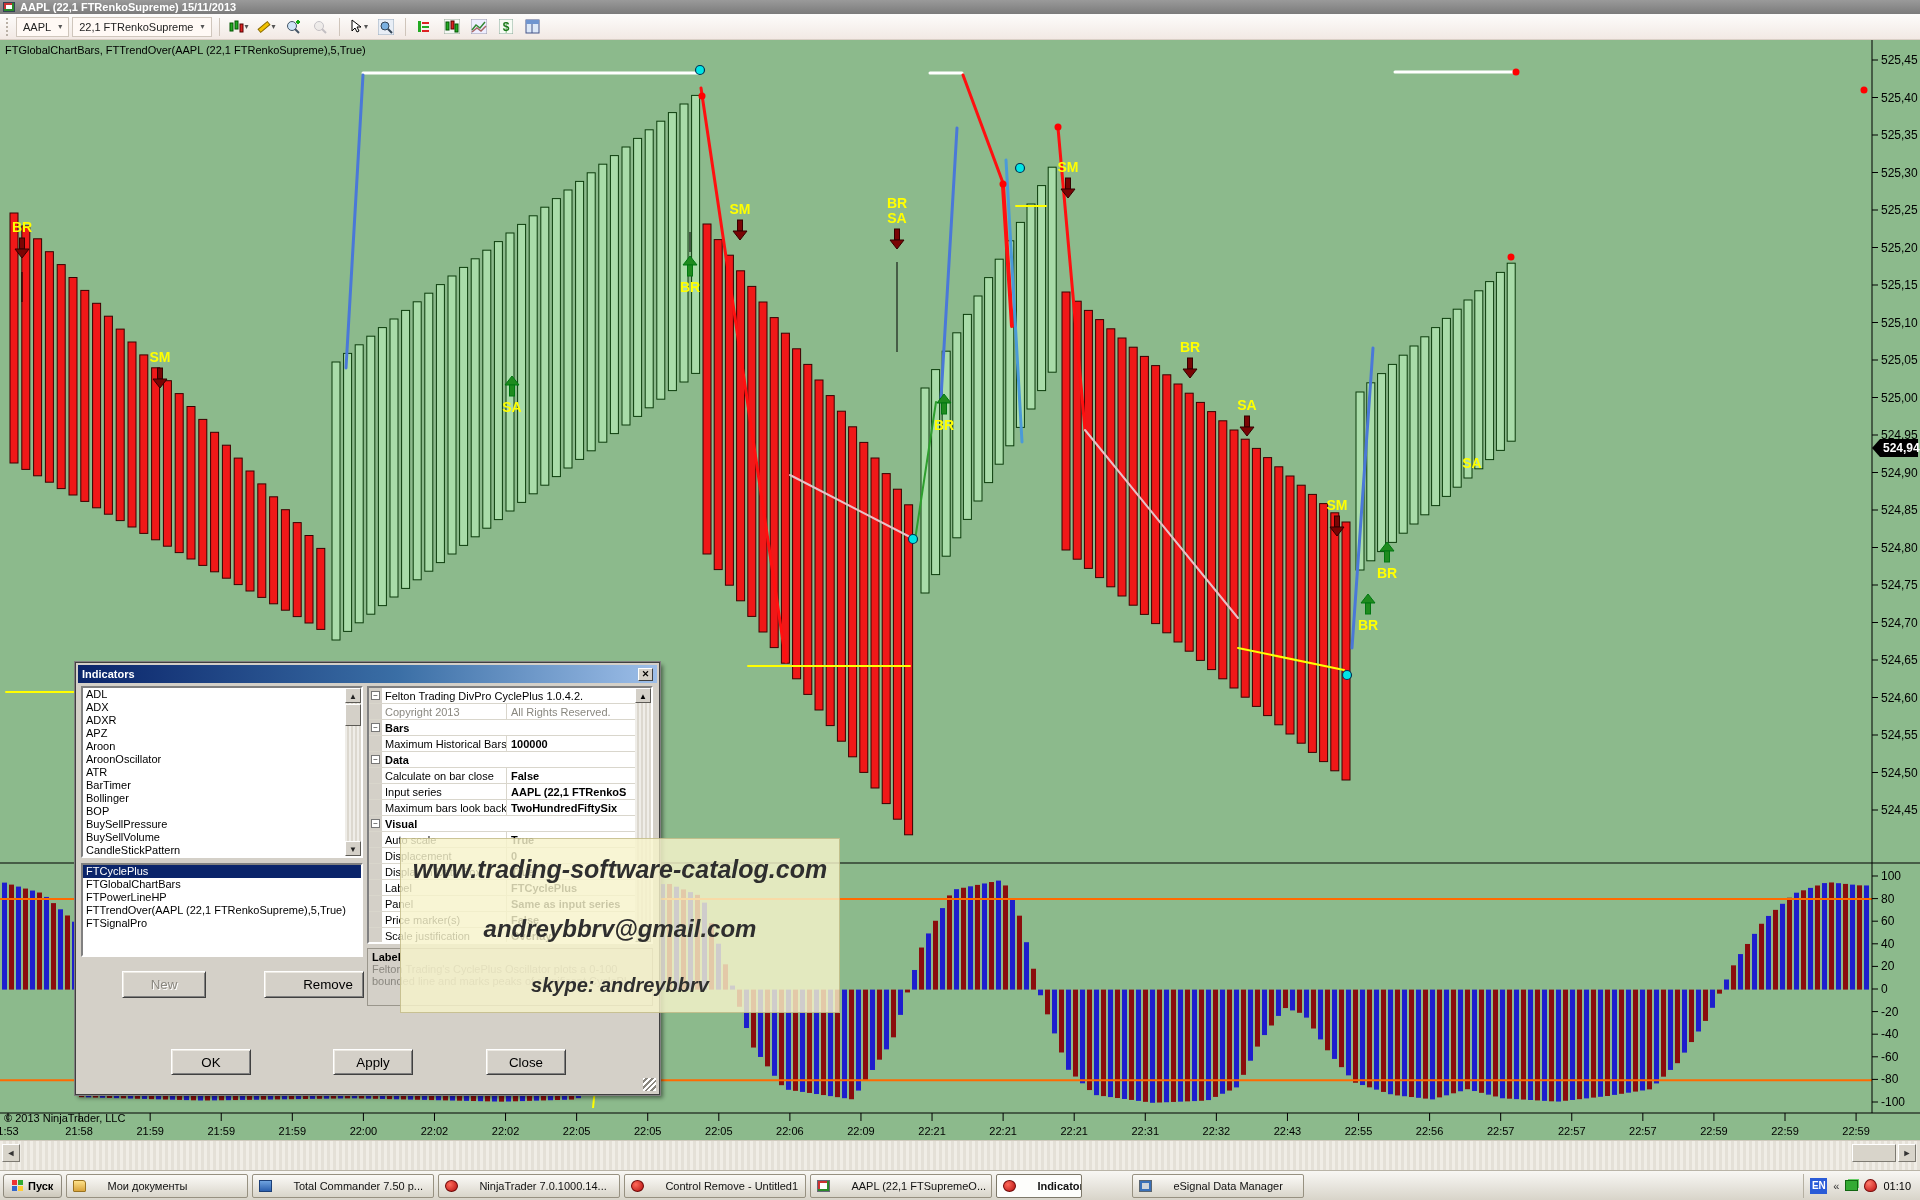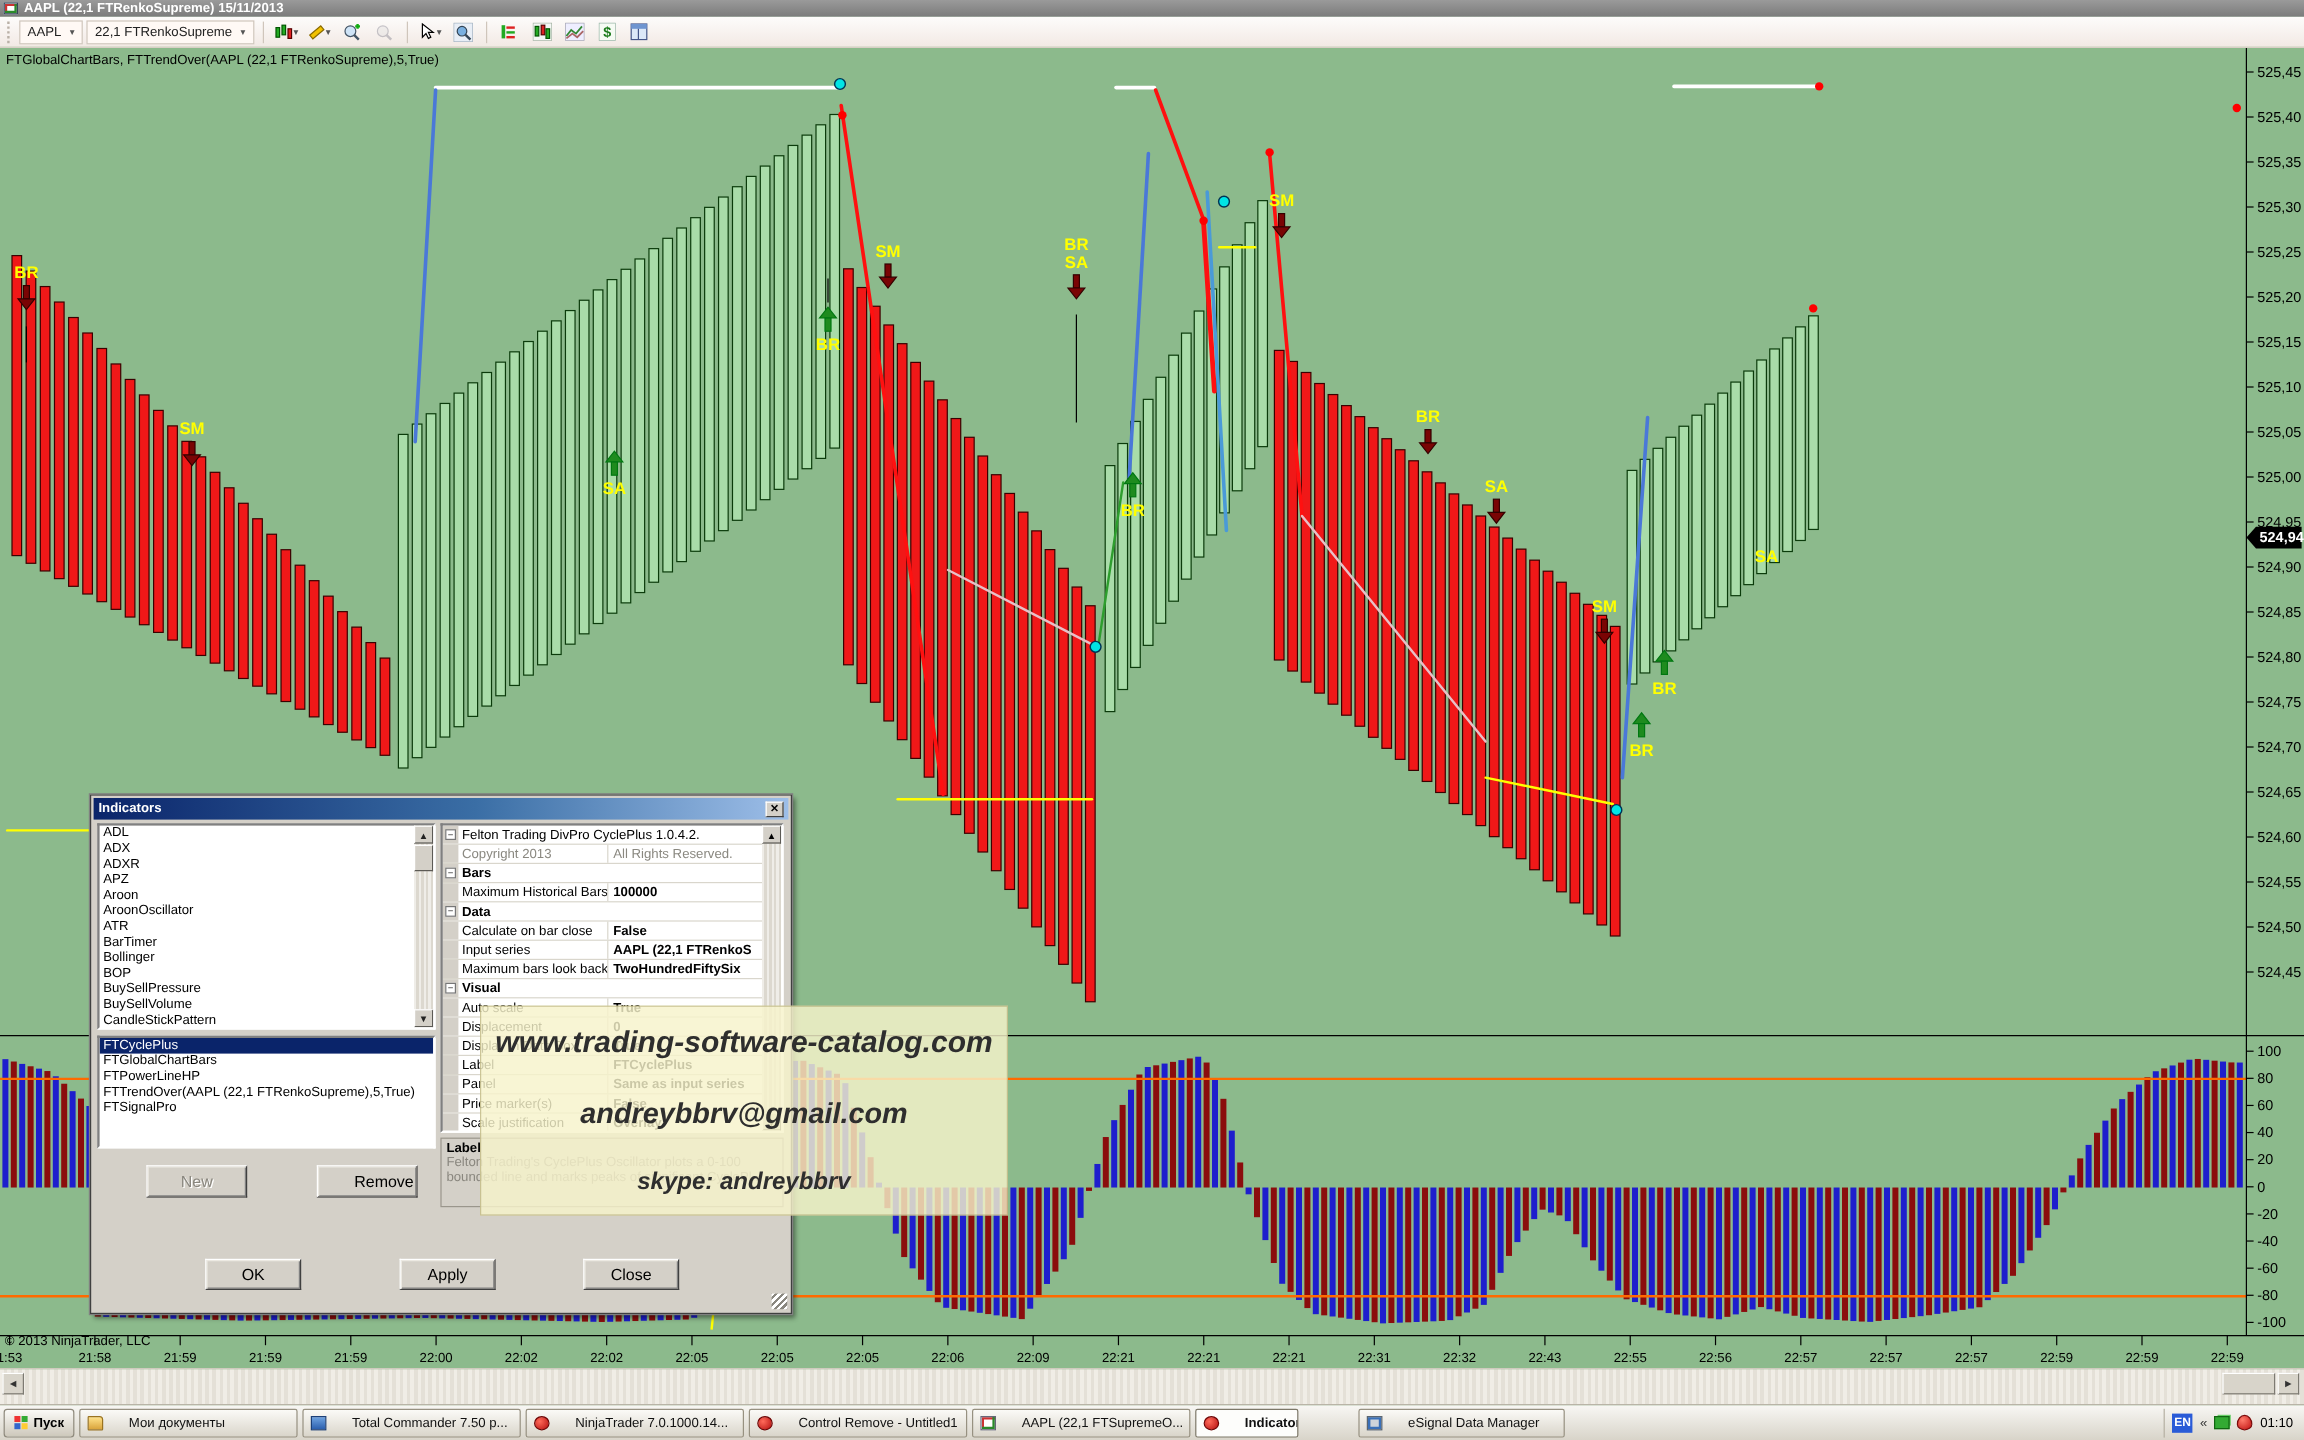--- a/index.html
+++ b/index.html
@@ -841,21 +841,21 @@
       <div class="li">CandleStickPattern</div>
     </div>
   <div class="listbox lb2" id="sel-list">
       <div class="li sel">FTCyclePlus</div>
       <div class="li">FTGlobalChartBars</div>
       <div class="li">FTPowerLineHP</div>
       <div class="li">FTTrendOver(AAPL (22,1 FTRenkoSupreme),5,True)</div>
       <div class="li">FTSignalPro</div>
     </div>
   <button class="btn off" style="left:46px; top:308px; width:84px; height:27px;">New</button>
-  <button class="btn" style="left:188px; top:308px; width:84px; height:27px;padding-left:28px;">Remove</button>
+  <button class="btn" style="left:188px; top:308px; width:100px; height:27px;padding-left:28px;">Remove</button>
   <div class="grid" id="prop-grid">
     <div class="grow hdr">
         <span class="gmar">
           <span class="gbox">−</span>
         </span>
         <span class="gname">Felton Trading DivPro CyclePlus 1.0.4.2.</span>
       </div>
       <div class="grow mut">
         <span class="gmar"></span>
         <span class="gname">Copyright 2013</span>

